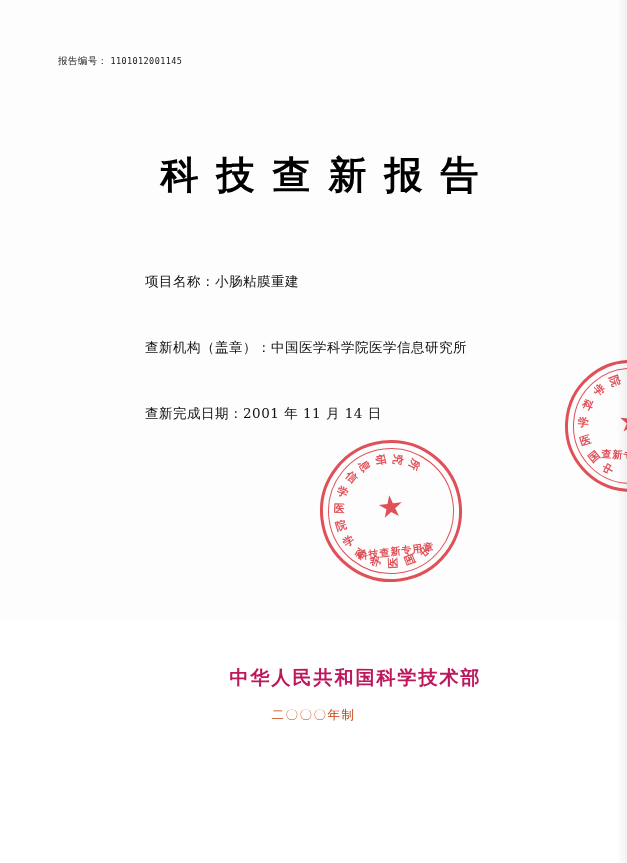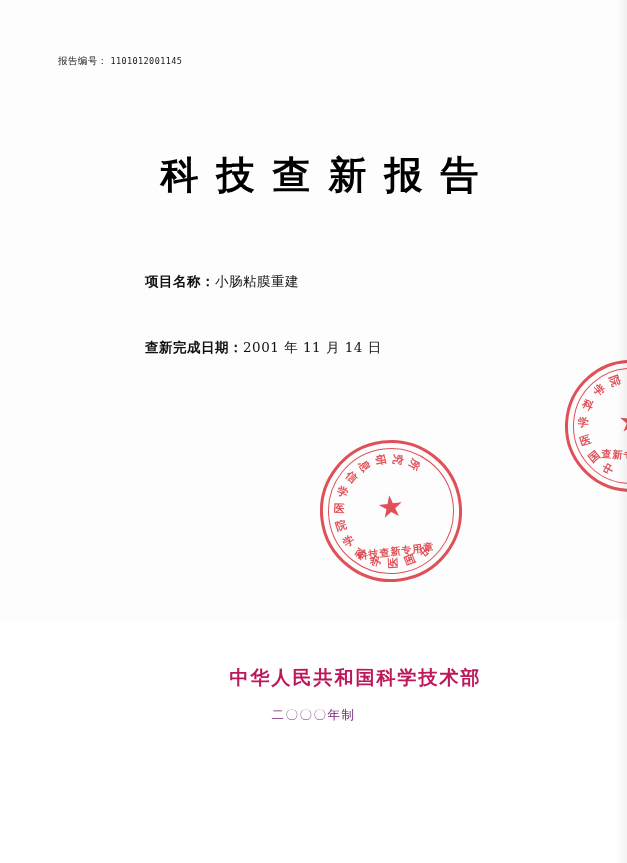--- a/index.html
+++ b/index.html
@@ -69,21 +69,21 @@
   }
   .field-row {
     font-size: 13.5px;
     line-height: 1.4;
     color: #111;
     white-space: nowrap;
     margin-bottom: 47px;
     font-family: "DejaVu Serif", "Liberation Serif", serif;
   }
   .field-row .flabel {
-    font-weight: bold;
+    font-weight: normal;
     letter-spacing: 0.5px;
   }
   .field-row .fvalue {
     font-weight: normal;
     letter-spacing: 0.5px;
     text-align: right;
   }
   .field-row.tight { margin-bottom: 68px; }
 
   
@@ -100,21 +100,21 @@
     margin-left: 42px;
   }
   .footer-year {
     position: absolute;
     top: 707px;
     left: 0;
     width: 627px;
     text-align: center;
     font-size: 12.5px;
     letter-spacing: 1.5px;
-    color: #701a75;
+    color: #c2410c;
   }
 
   
   .seal {
     position: absolute;
     border-radius: 50%;
     border: 3px solid #d8202a;
     color: #d8202a;
     opacity: 0.78;
     pointer-events: none;
@@ -197,20 +197,23 @@
 
   <div class="report-number">
     <span class="label">报告编号：</span><span class="value">1101012001145</span>
   </div>
 
   <div class="main-title">科技查新报告</div>
 
   <div class="fields">
     <div class="field-row">
       <span class="flabel">项目名称：</span><span class="fvalue">小肠粘膜重建</span>
+    </div>
+    <div class="field-row">
+      <span class="flabel">查新机构（盖章）：</span><span class="fvalue">中国医学科学院医学信息研究所</span>
     </div>
     <div class="field-row tight">
       <span class="flabel">查新完成日期：</span><span class="fvalue">2001  年 11 月 14 日</span>
     </div>
   </div>
 
   <div class="footer-org">中华人民共和国科学技术部</div>
   <div class="footer-year">二〇〇〇年制</div>
 
   <div class="seal seal-main">

